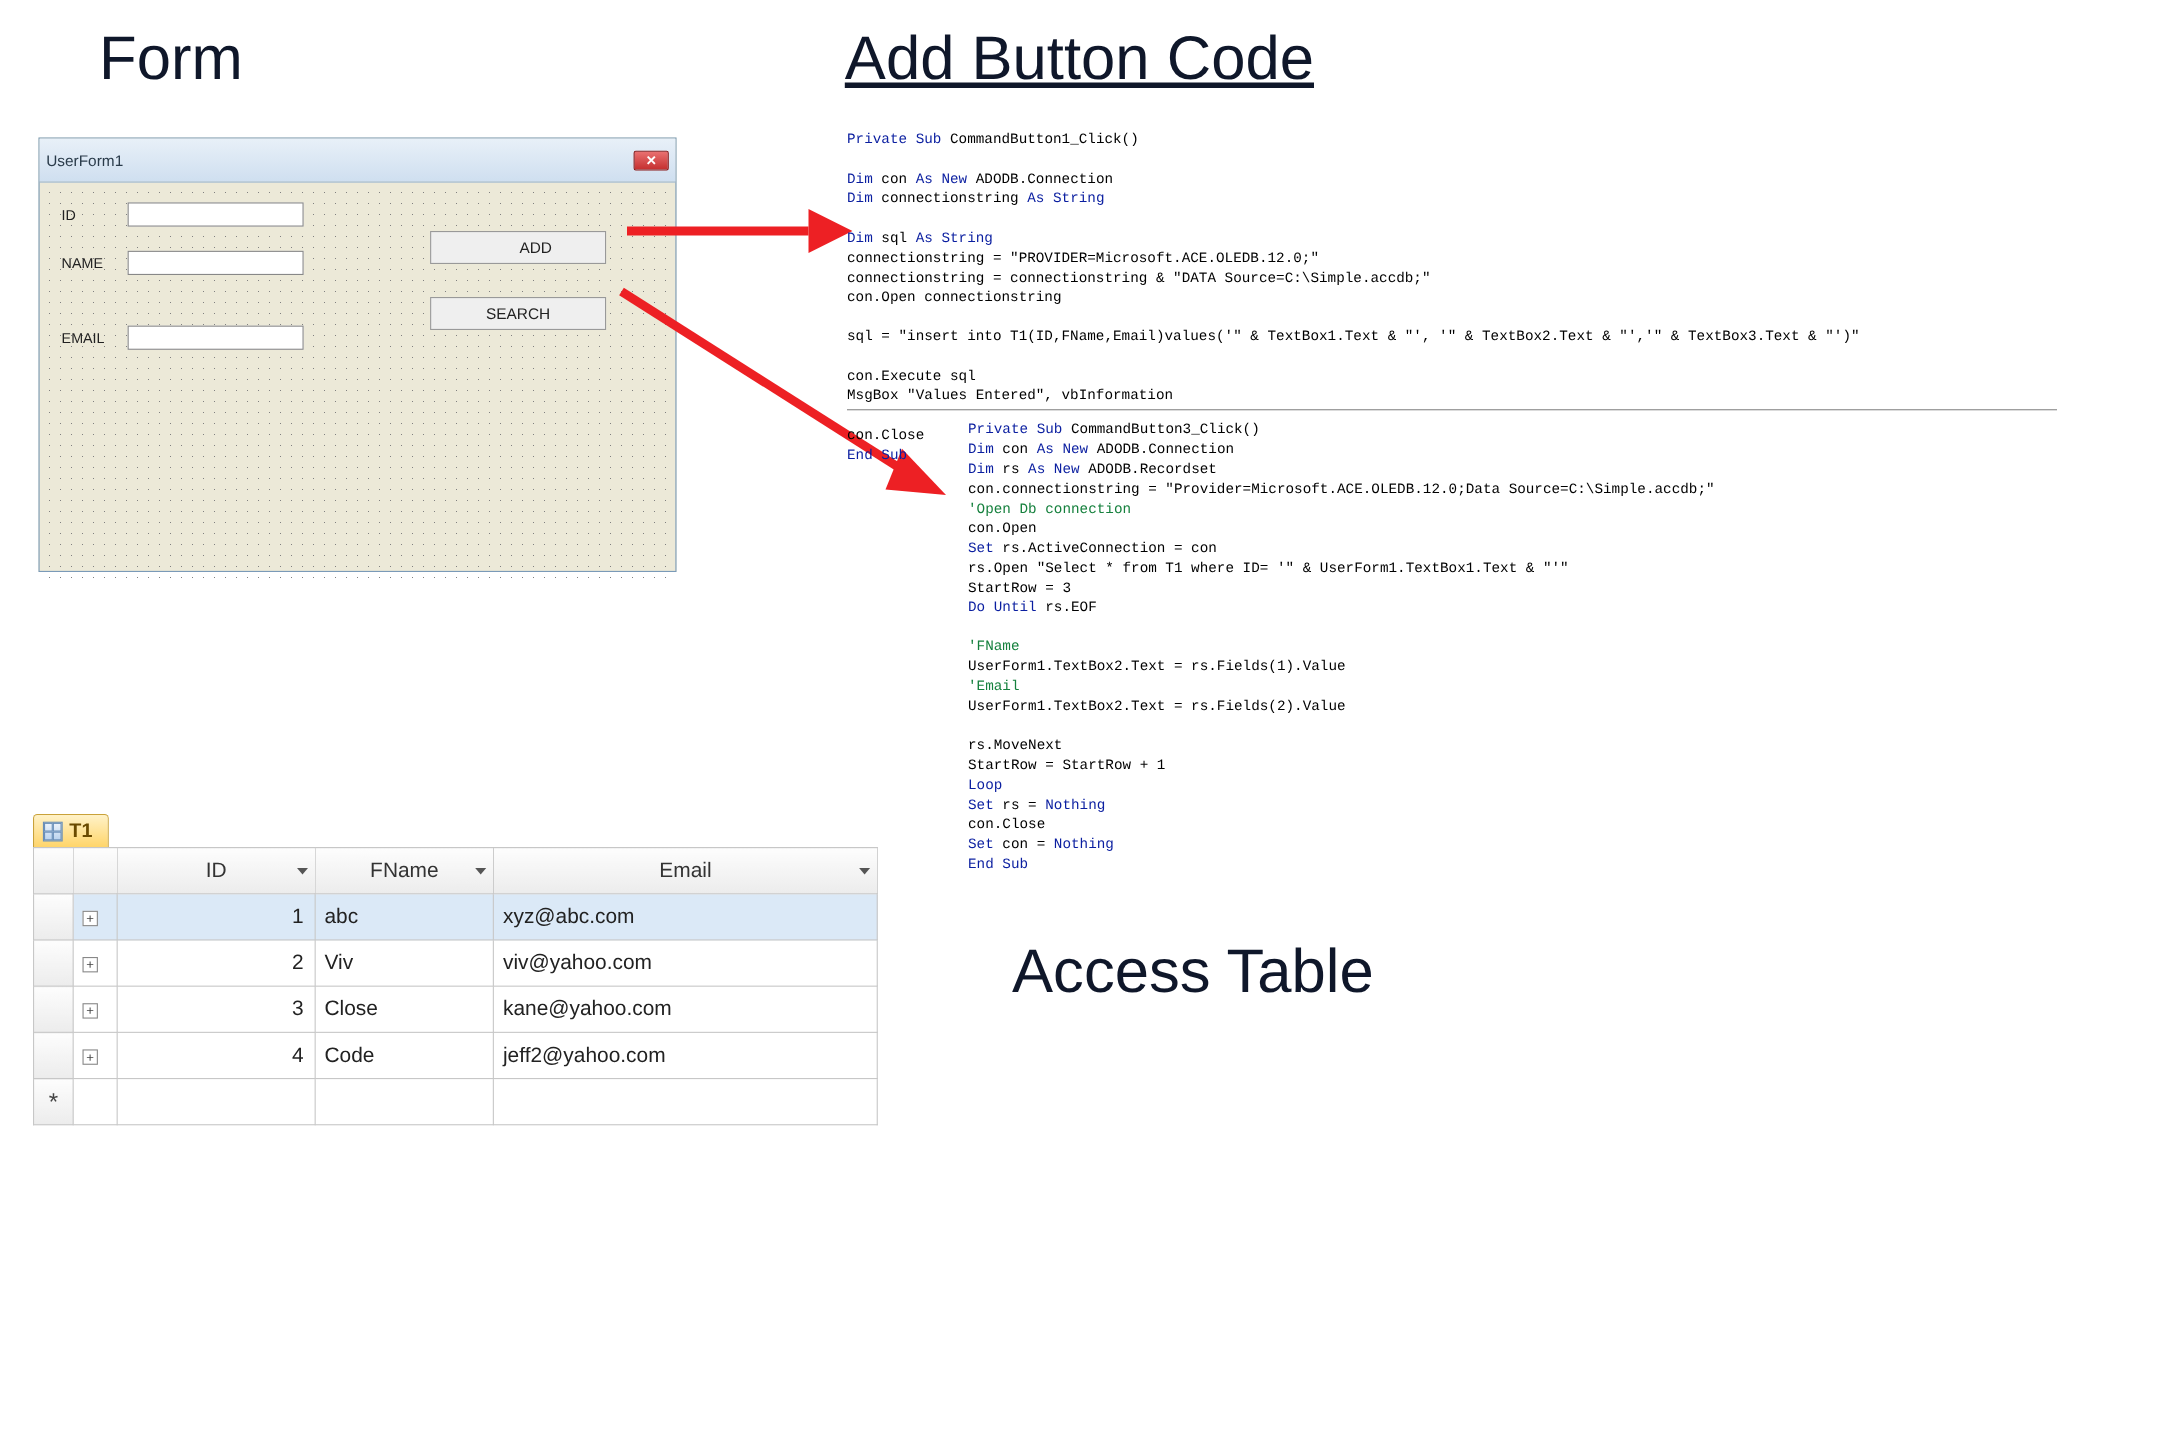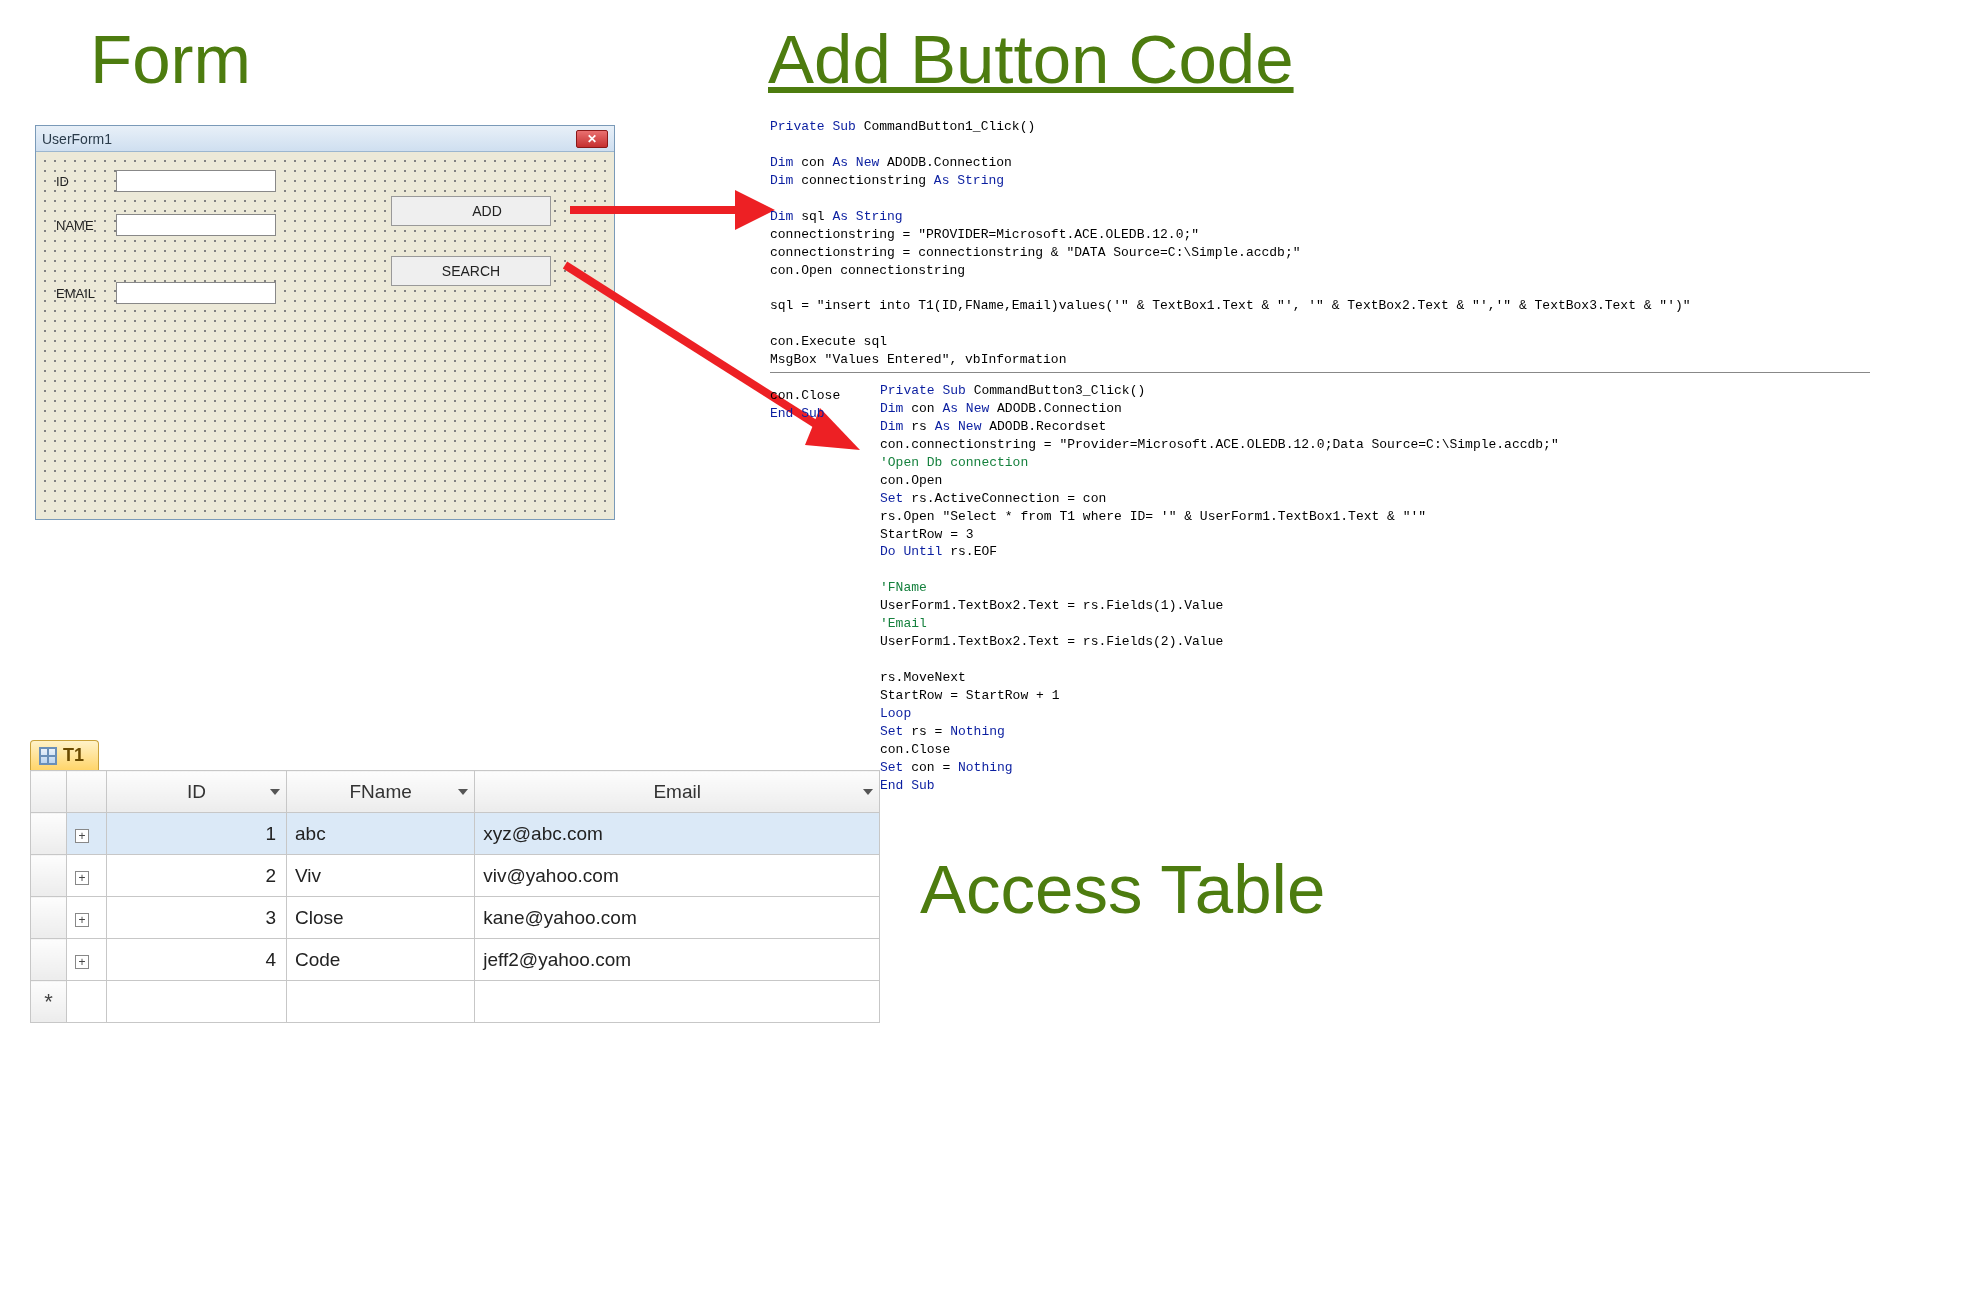--- a/index.html
+++ b/index.html
@@ -5,37 +5,37 @@
   * { box-sizing: border-box; margin: 0; padding: 0; }
   body {
     width: 1973px;
     height: 1306px;
     background: #fff;
     font-family: Arial, sans-serif;
     position: relative;
   }
   .section-heading {
     position: absolute;
-    font-size: 69px;
+    font-size: 56px;
     font-weight: 400;
-    color: #4d7c0f;
+    color: #0f172a;
     font-family: "Segoe UI", Arial, sans-serif;
   }
   
   .userform {
     position: absolute;
     left: 35px;
     top: 125px;
     width: 580px;
     height: 395px;
     border: 1px solid #7a9ab8;
     background: #ece9d8;
   }
   .userform-titlebar {
-    height: 26px;
+    height: 40px;
     background: linear-gradient(#e8f0f8,#cfdff0);
     border-bottom: 1px solid #9bb6cf;
     display: flex;
     align-items: center;
     padding: 0 6px;
     font-size: 14px;
     color: #2a3b4a;
   }
   .userform-titlebar .title { flex: 1; }
   .close-btn {
@@ -92,21 +92,21 @@
   .code-hr {
     position: absolute;
     height: 1px;
     background: #888;
   }
   
   .access-wrap {
     position: absolute;
     left: 30px;
     top: 740px;
-    width: 850px;
+    width: 768px;
   }
   .access-tab {
     display: inline-flex;
     align-items: center;
     gap: 6px;
     padding: 4px 14px 4px 8px;
     background: linear-gradient(#fff2c8,#ffd56a);
     border: 1px solid #c9a23a;
     border-bottom: none;
     font-size: 18px;

